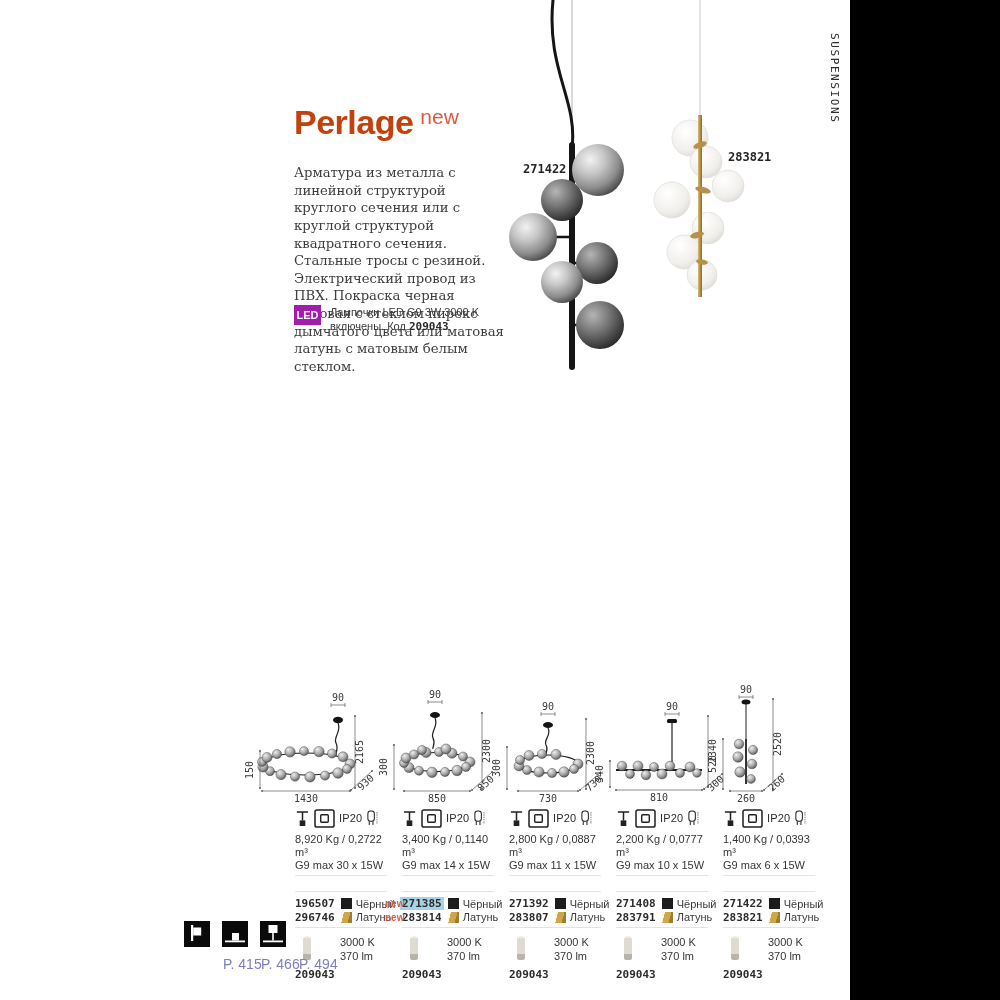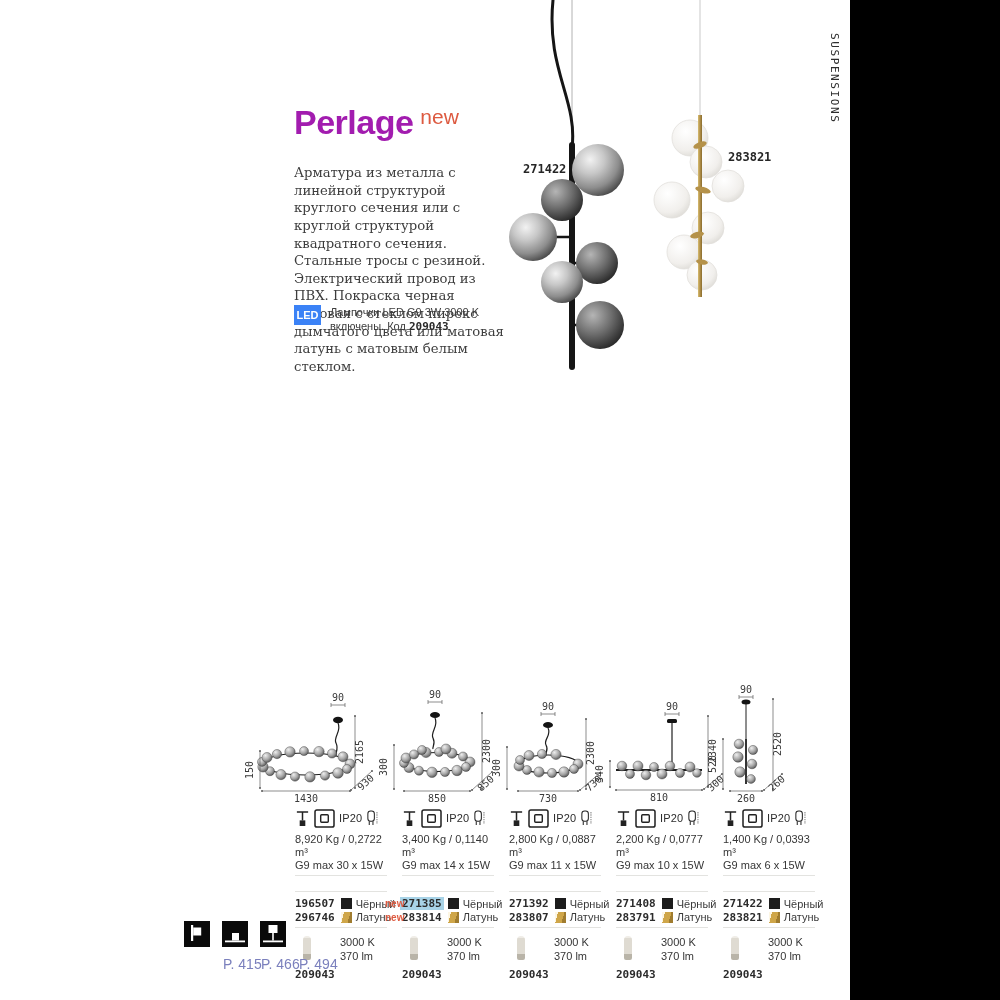--- a/index.html
+++ b/index.html
@@ -4,26 +4,26 @@
 <style>
   html,body{margin:0;padding:0;background:#fff;}
   .page{position:relative;width:1000px;height:1000px;background:#ffffff;overflow:hidden;
         font-family:"Liberation Sans",sans-serif;color:#3a3a3a;}
   
   .black-band{position:absolute;left:850px;top:0;width:150px;height:1000px;background:#000;}
   .side-label{position:absolute;left:828px;top:33px;writing-mode:vertical-rl;
         font-family:"DejaVu Sans Mono",monospace;font-size:11px;letter-spacing:1.6px;color:#2e2e2e;}
   
   .title-block{position:absolute;left:294px;top:103px;white-space:nowrap;}
-  .title{font-size:34px;font-weight:600;letter-spacing:-.5px;color:#a21caf;}
+  .title{font-size:34px;font-weight:600;letter-spacing:-.5px;color:#c2410c;}
   .new-sup{font-size:21px;font-weight:400;color:#DD5A40;position:relative;top:-10px;margin-left:7px;}
   .desc{position:absolute;left:294px;top:151px;width:214px;
         font-family:"DejaVu Serif",serif;font-size:13.2px;line-height:17.6px;color:#3d3d3d;}
   .led-row{position:absolute;left:294px;top:305px;display:flex;align-items:flex-start;}
-  .led-badge{display:inline-block;width:27px;height:20px;background:#3b82f6;color:#fff;
+  .led-badge{display:inline-block;width:27px;height:20px;background:#a21caf;color:#fff;
         font-size:11px;font-weight:bold;text-align:center;line-height:20px;margin-right:9px;}
   .led-note{font-size:11px;line-height:14px;color:#3d3d3d;}
   .mono{font-family:"DejaVu Sans Mono",monospace;font-weight:bold;color:#2b2b2b;}
   
   .hero-svg{position:absolute;}
   .hero-label{position:absolute;font-family:"DejaVu Sans Mono",monospace;font-weight:bold;
         font-size:12px;color:#262626;z-index:5;}
   
   .grid{position:absolute;left:295px;top:683px;display:flex;gap:15px;}
   .col{position:relative;width:92px;}

